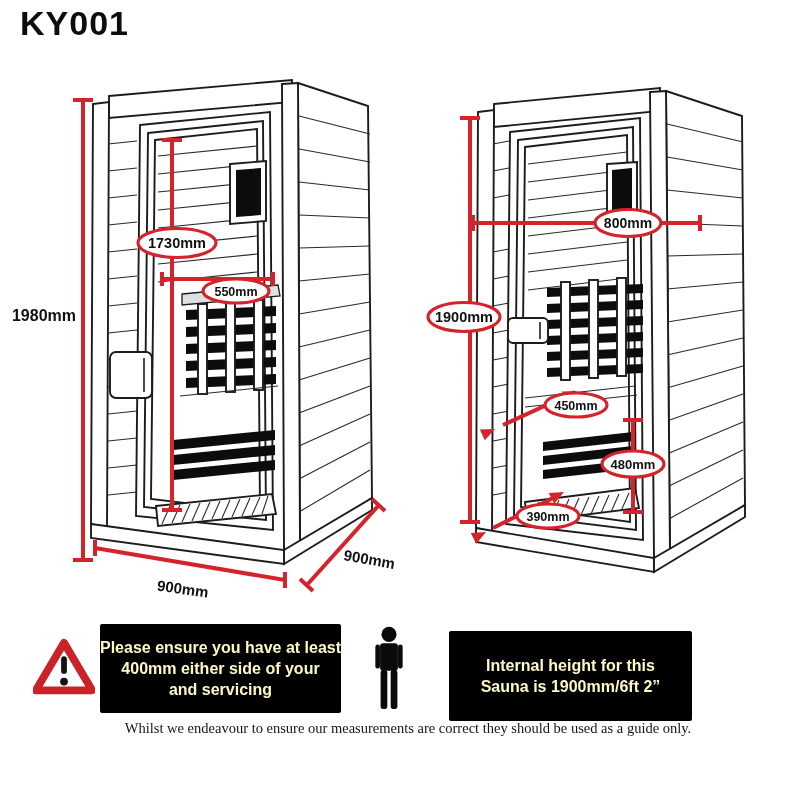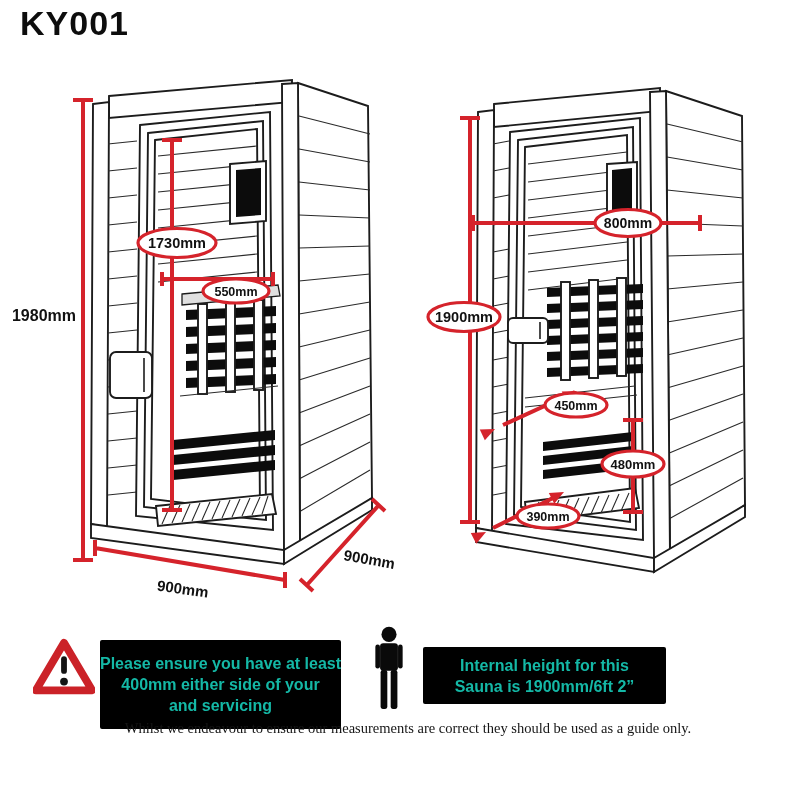--- a/index.html
+++ b/index.html
@@ -15,23 +15,23 @@
   .art{stroke:#1c1c1c;fill:none;stroke-width:1.6;}
   .artf{stroke:#1c1c1c;fill:#ffffff;stroke-width:1.9;}
   .slat{stroke:#2a2a2a;fill:none;stroke-width:1.1;}
   .blk{fill:#0c0c0c;stroke:none;}
   .shelf{fill:#e0e0e0;stroke:#1c1c1c;stroke-width:1.3;}
   .dim{stroke:#d5232b;stroke-width:4;fill:none;stroke-linecap:butt;}
   .oval{fill:#ffffff;stroke:#d5232b;stroke-width:3.2;}
   .ahead{fill:#d5232b;stroke:none;}
   text{font-family:"Liberation Sans",sans-serif;fill:#111;}
   .dimtxt{font-weight:bold;}
-  .notice{position:absolute;background:#000;color:#14b8a6;display:flex;flex-direction:column;
+  .notice{position:absolute;background:#000;color:#fef9c3;display:flex;flex-direction:column;
           justify-content:center;align-items:center;text-align:center;
-          font-weight:600;border-radius:2px;margin-top:16px;}
+          font-weight:600;border-radius:2px;}
   .notice .ln{line-height:21px;font-size:16px;}
   .disclaimer{position:absolute;left:8px;width:800px;top:719px;text-align:center;
               font-family:"Liberation Serif",serif;font-size:14.5px;color:#151515;line-height:19px;}
 </style>
 </head>
 <body>
 
 <div class="canvas">
 
   <div class="model-title">KY001</div>
@@ -213,21 +213,21 @@
 
   <svg class="fig" style="left:370px;top:626px" width="38" height="84" viewBox="0 0 36 80">
     <circle cx="18" cy="8" r="7.2" fill="#0a0a0a"></circle>
     <rect x="9.5" y="16.5" width="17" height="26" rx="3" fill="#0a0a0a"></rect>
     <rect x="5" y="17.5" width="4.4" height="23" rx="2.2" fill="#0a0a0a"></rect>
     <rect x="26.6" y="17.5" width="4.4" height="23" rx="2.2" fill="#0a0a0a"></rect>
     <rect x="10" y="42" width="6.4" height="37" rx="2" fill="#0a0a0a"></rect>
     <rect x="19.6" y="42" width="6.4" height="37" rx="2" fill="#0a0a0a"></rect>
   </svg>
 
-  <div class="notice" style="left:423px;top:631px;width:243px;height:57px">
+  <div class="notice" style="left:449px;top:631px;width:243px;height:90px">
     <div class="ln">Internal height for this</div>
     <div class="ln">Sauna is 1900mm/6ft 2”</div>
   </div>
 
   <div class="disclaimer">
     <div>Whilst we endeavour to ensure our measurements are correct they should be used as a guide only.</div>
   </div>
 
 </div>
 

